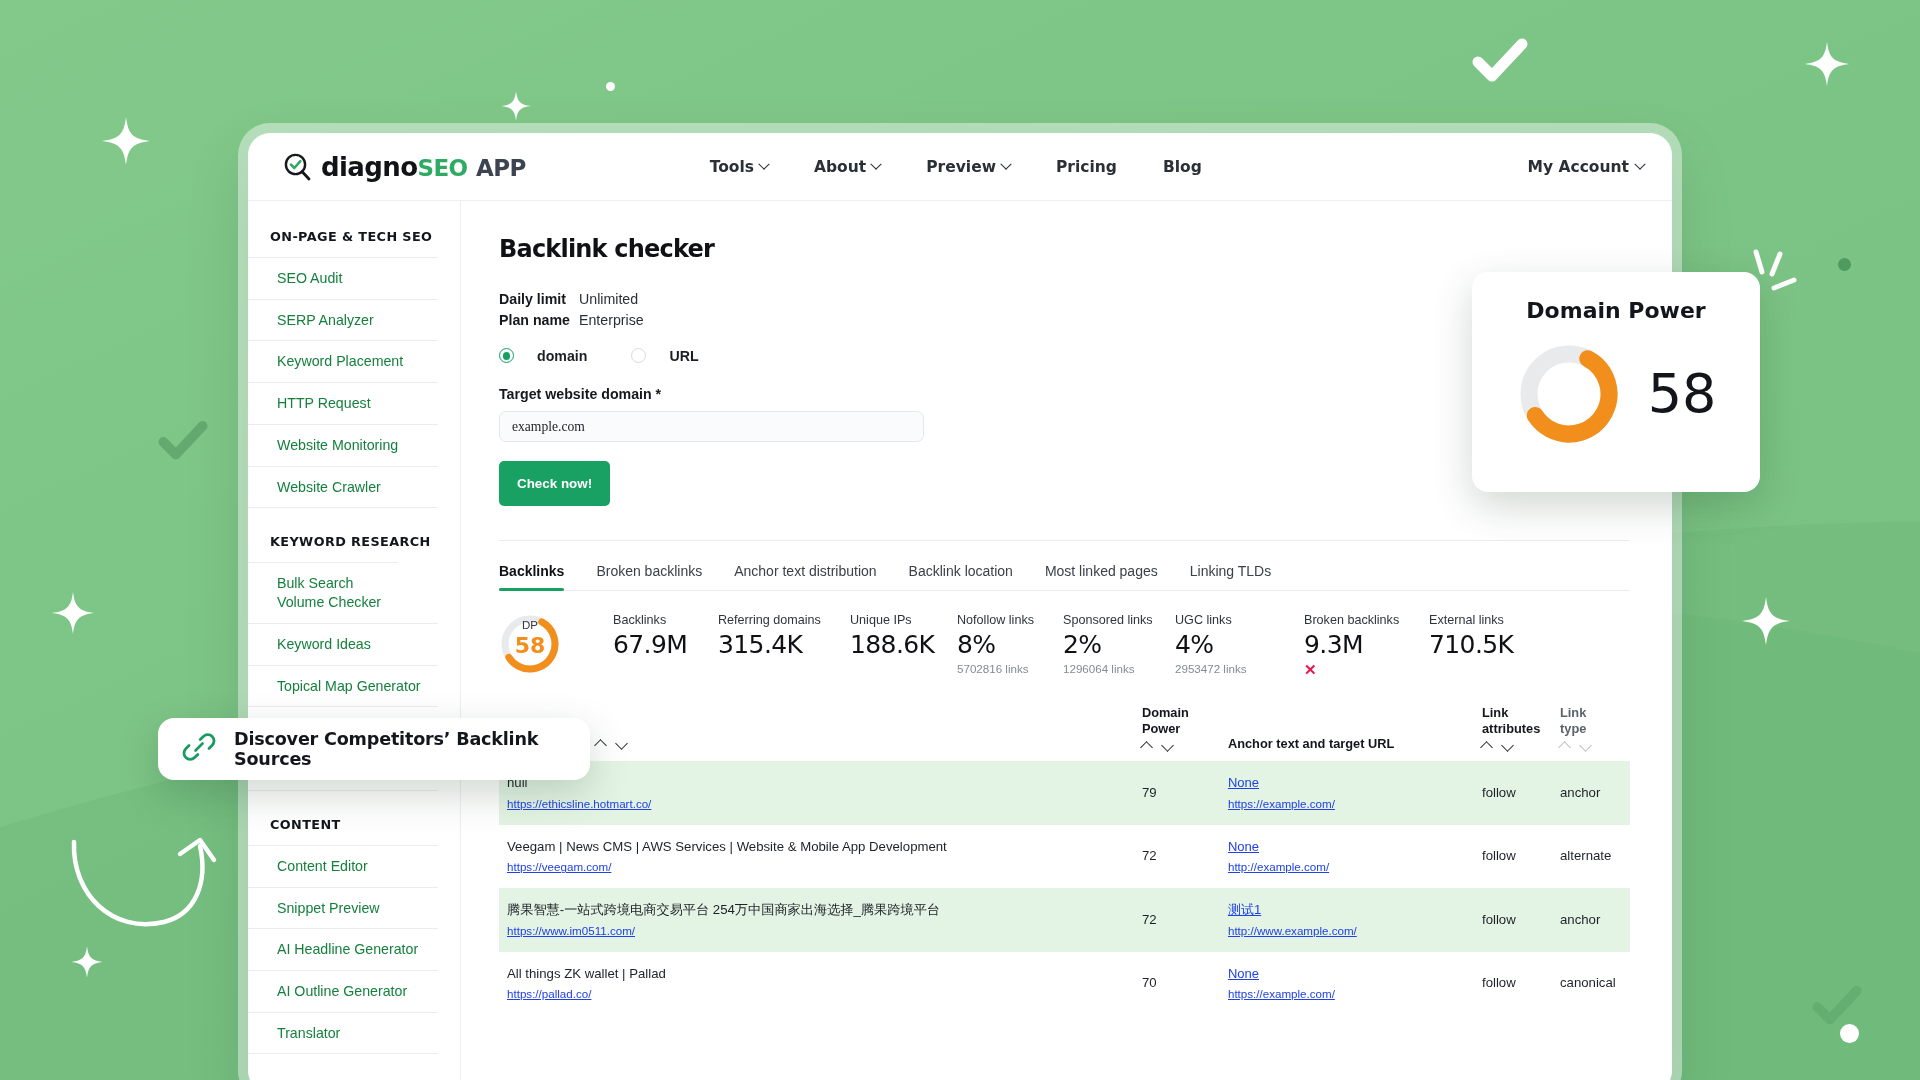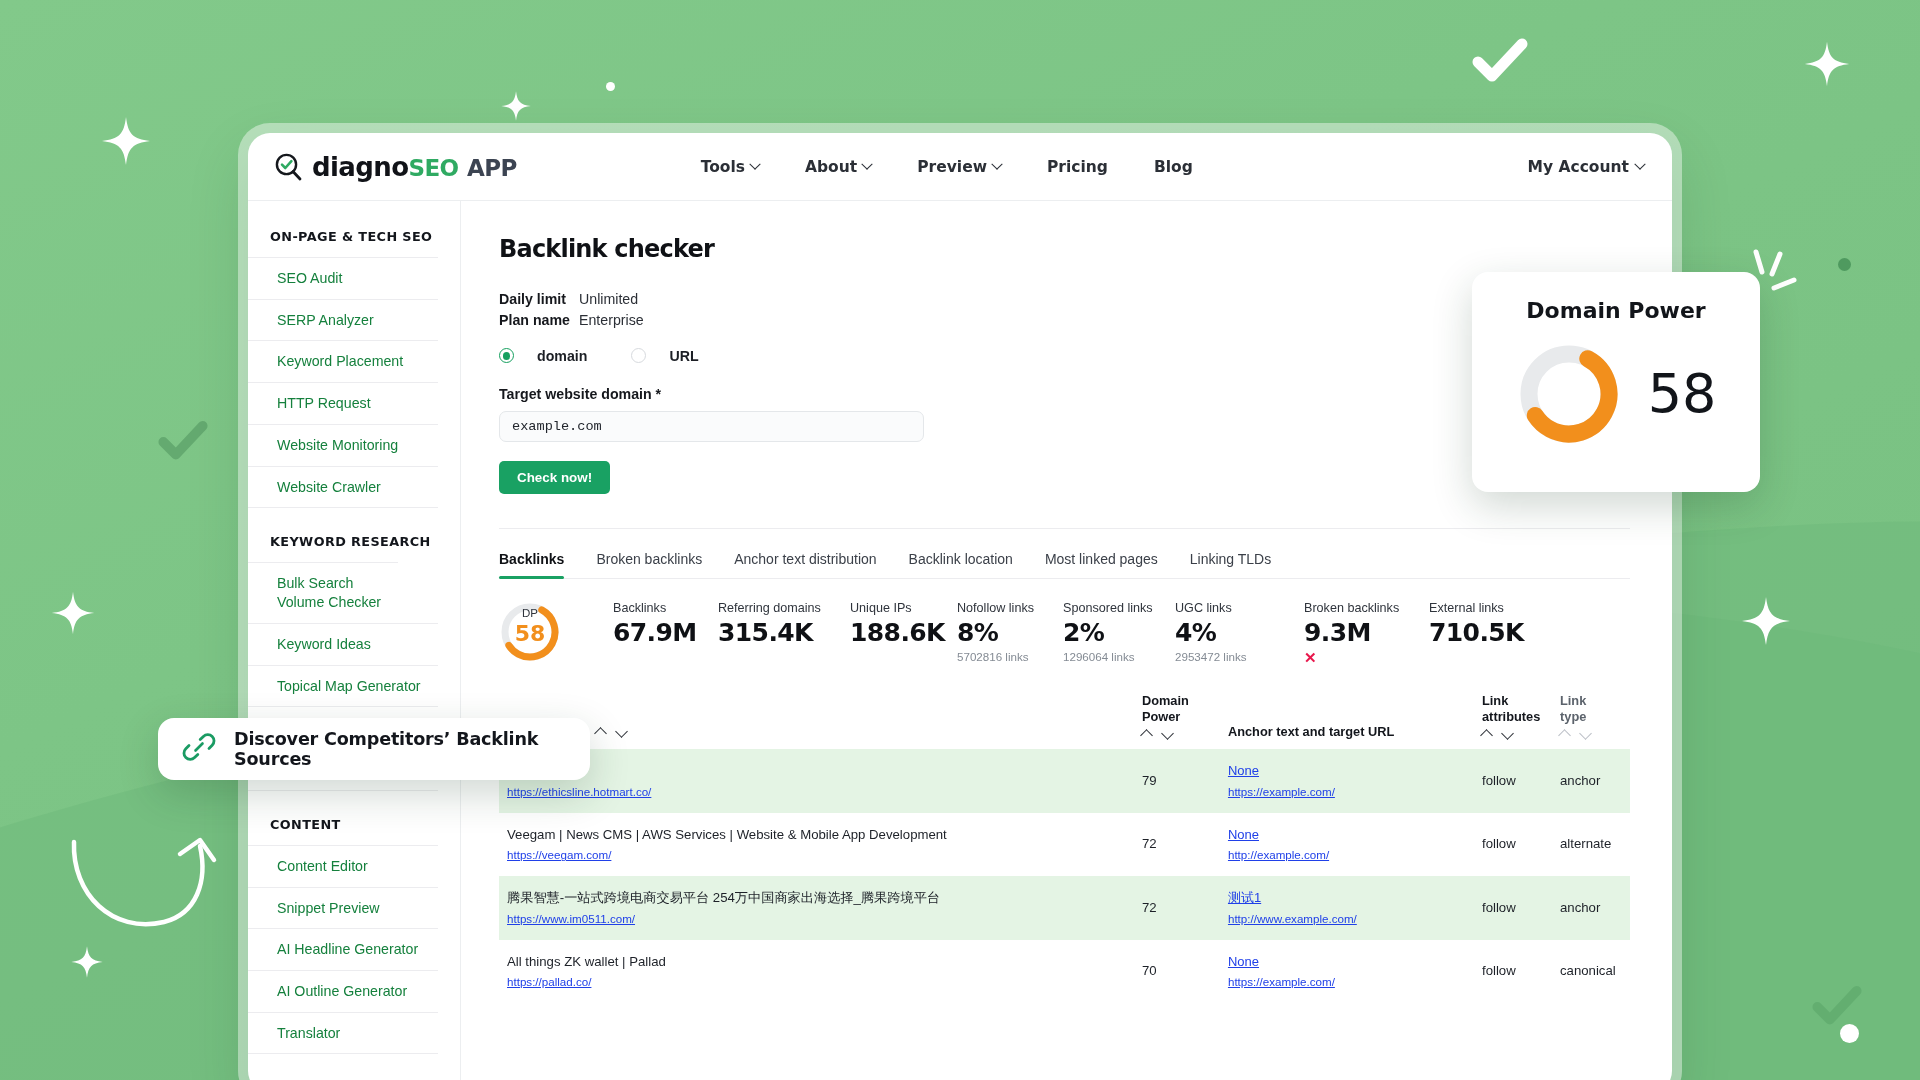--- a/index.html
+++ b/index.html
@@ -42,21 +42,21 @@
     width: 1424px; height: 960px;
     background: #fff;
     border-radius: 22px;
     box-shadow: 0 0 0 10px rgba(255,255,255,.42), 0 24px 60px rgba(30,70,40,.18);
     overflow: hidden;
   }
   
   .topbar {
     height: 68px;
     display: flex; 
-    padding: 0 28px 0 26px;
+    padding: 0 28px 0 35px;
     border-bottom: 1px solid #eceef0;
   }
   .logo { display: flex; align-items: center; gap: 8px; }
   .logo-mark { width: 30px; height: 30px; position: relative; }
   .logo-text {
     font-size: 26px; font-weight: 700; letter-spacing: -.6px;
     font-family: "DejaVu Sans", sans-serif;
   }
   .logo-text .t1 { color: #111318; }
   .logo-text .t2 { color: #2faa62; font-size: 23px; }
@@ -127,27 +127,27 @@
   }
   .radio span { font-size: 14.2px; font-weight: 700; color: #1c1f25; }
 
   .field-label { font-size: 14.2px; font-weight: 700; color: #16181d; margin-bottom: 9px; }
   .text-input {
     width: 425px; height: 31px;
     border: 1px solid #e4e7ea; border-radius: 7px;
     background: #fafbfc;
     font-size: 13.6px; color: #22262d;
     padding: 0 12px;
-    font-family: Liberation Mono, monospace;
+    font-family: Liberation Serif, serif;
   }
   .btn-primary {
     margin-top: 19px;
     background: #19a163; color: #fff;
     border: none; border-radius: 5px;
-    padding: 9px 18px;
+    padding: 15px 18px;
     font-size: 13.4px; font-weight: 700;
     font-family: "Liberation Sans", sans-serif;
     cursor: pointer;
   }
 
   .divider { height: 1px; background: #ececef; margin: 34px 0 0 0; }
 
   
   .tabs { display: flex; gap: 32px; padding-top: 22px; border-bottom: 1px solid #ececef; }
   .tab {
@@ -158,21 +158,21 @@
   .tab.active::after {
     content: ""; position: absolute; left: 0; right: 0; bottom: -1px;
     height: 3px; background: #19a163; border-radius: 2px;
   }
 
   
   .metrics { display: flex; align-items: flex-start; padding: 22px 0 0 0; }
   .metric { flex: none; }
   .metric .m-label { font-size: 12.6px; color: #2f343c; margin-bottom: 3px; white-space: nowrap; }
   .metric .m-value {
-    font-size: 25px; font-weight: 700; color: #0f1115;
+    font-size: 25px; font-weight: 400; color: #0f1115;
     font-family: "DejaVu Sans", sans-serif; letter-spacing: -.6px;
   }
   .metric .m-sub { font-size: 11.6px; color: #848b94; margin-top: 3px; white-space: nowrap; }
   .xmark { color: #e8174c; font-size: 15px; font-weight: 800; margin-top: 2px; }
 
   .dp-gauge { position: relative; width: 62px; height: 62px; margin-right: 52px; flex: none; }
   .dp-gauge .dp-label {
     position: absolute; top: 6px; left: 0; right: 0; text-align: center;
     font-size: 11.5px; color: #2f343c; z-index: 2;
   }

